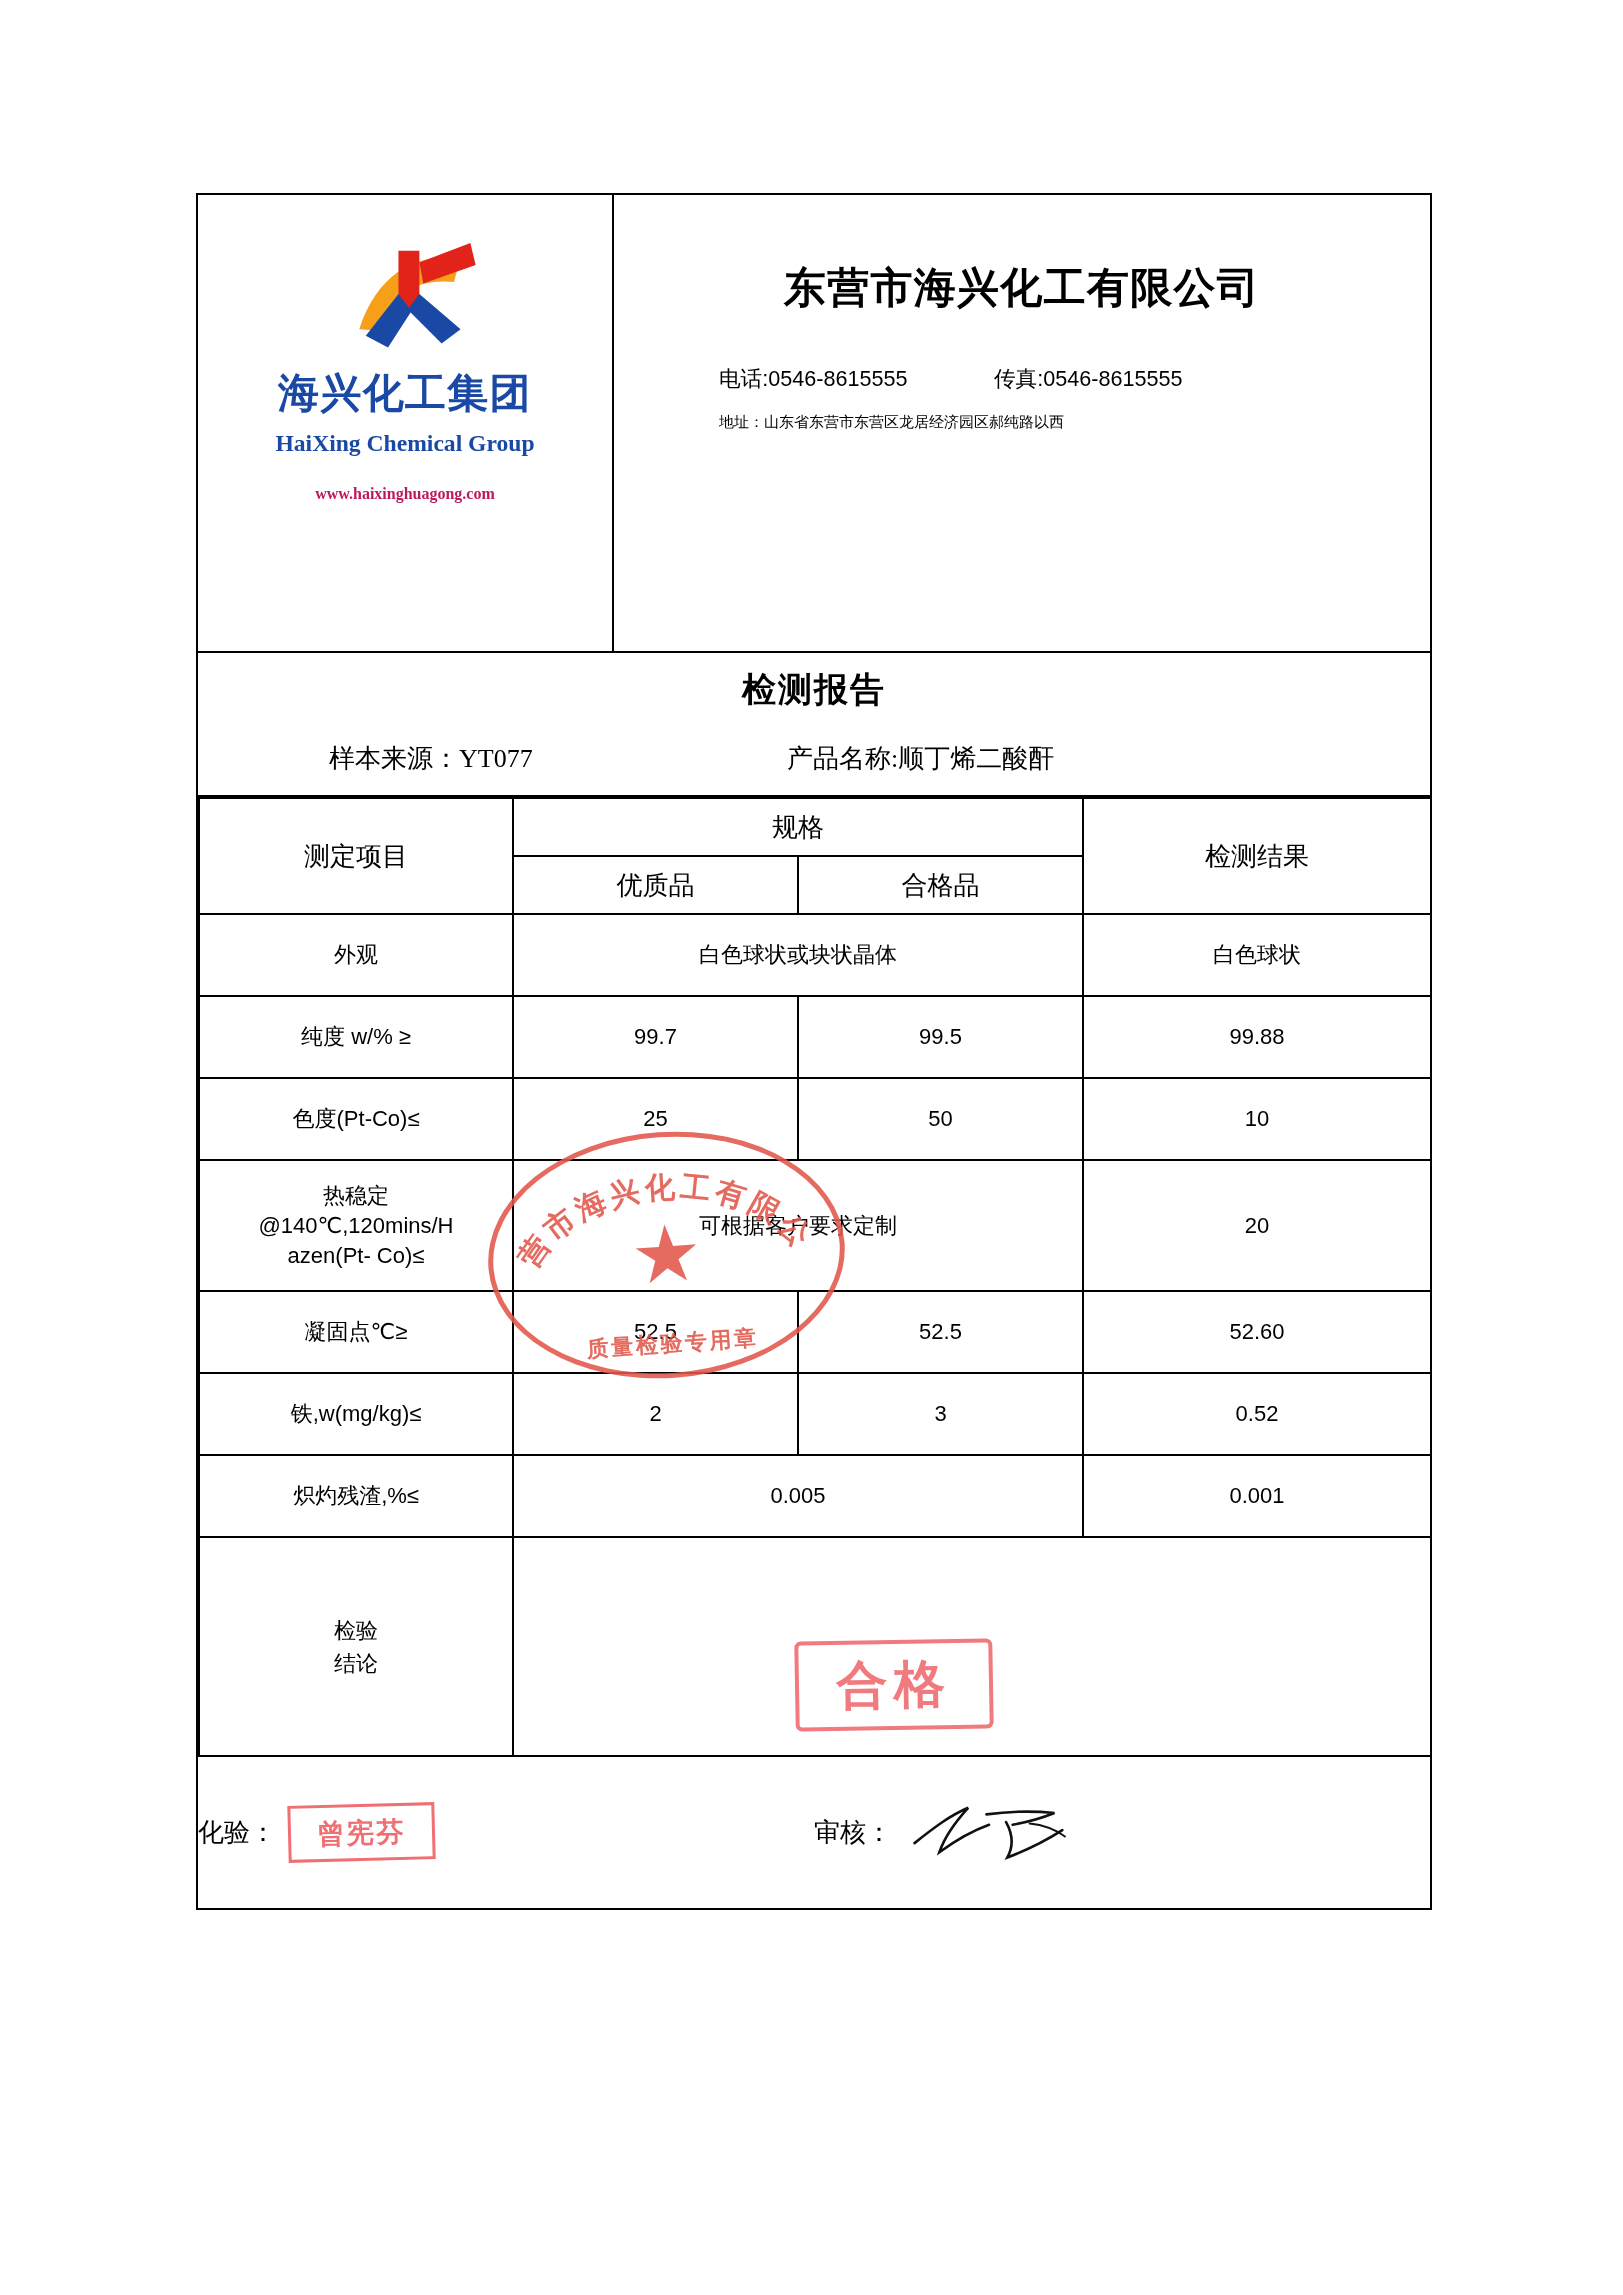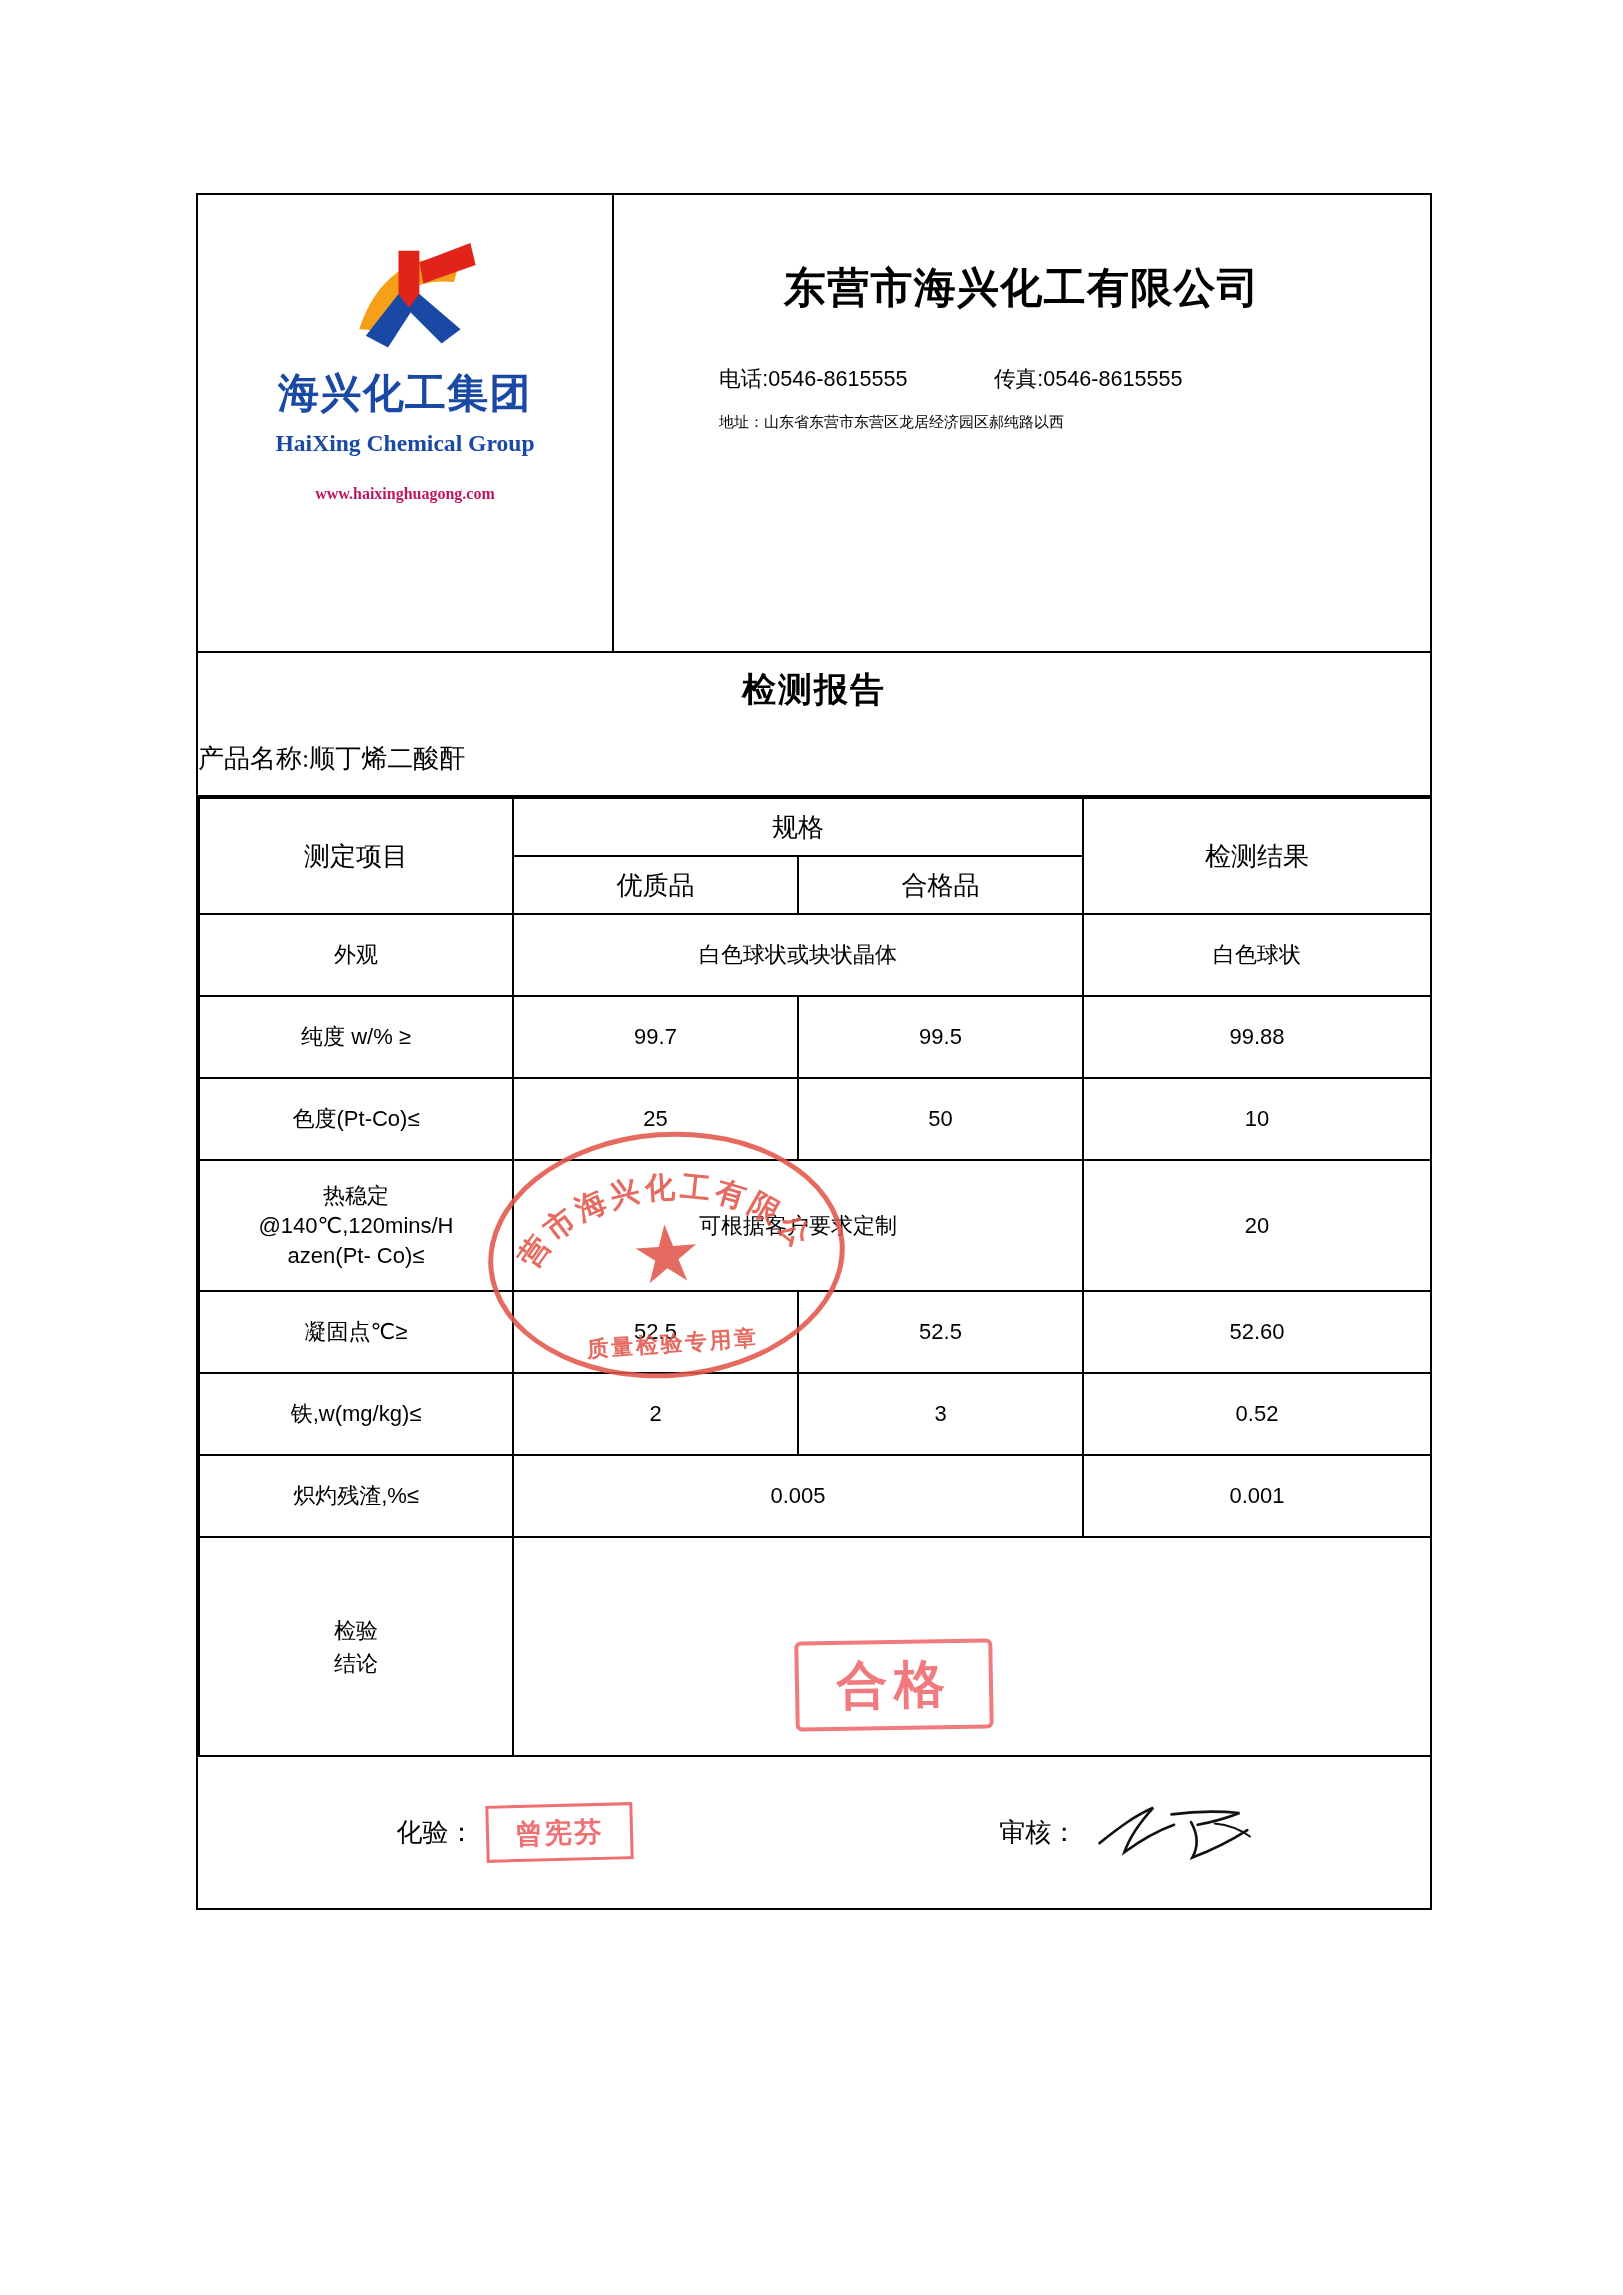--- a/index.html
+++ b/index.html
@@ -163,22 +163,20 @@
     display: flex;
     flex-direction: row;
     align-items: center;
     height: 151px;
   }
   .sign-left, .sign-right {
     flex: 1;
     display: flex;
     flex-direction: row;
     align-items: center;
-    justify-content: center;
-    padding-left: 18px;
   }
   .sign-label {
     font-size: 26px;
     font-family: "Liberation Sans", "DejaVu Sans", sans-serif;
   }
 
   
   .stamp-round {
     position: absolute;
     left: 488px;
@@ -287,20 +285,23 @@
           <div class="contact-phone">电话:0546-8615555</div>
           <div>传真:0546-8615555</div>
         </div>
         <div class="address-row">地址：山东省东营市东营区龙居经济园区郝纯路以西</div>
       </div>
     </div>
 
     <div class="title-block">
       <div class="doc-title">检测报告</div>
       <div class="meta-row">
+        <div class="meta-source">
+          <span>样本来源：</span><span>YT077</span>
+        </div>
         <div class="meta-product">
           <span>产品名称:</span><span>顺丁烯二酸酐</span>
         </div>
       </div>
     </div>
 
     <table class="spec">
       <colgroup>
         <col class="col-item">
           <col class="col-a">

